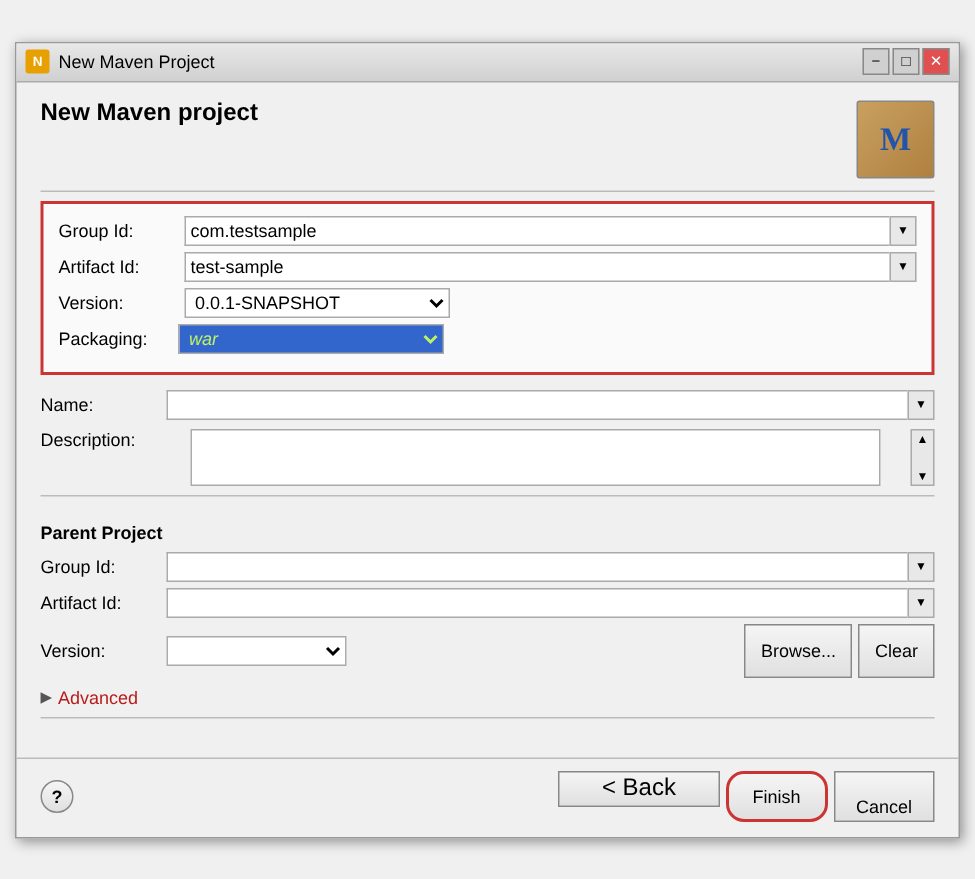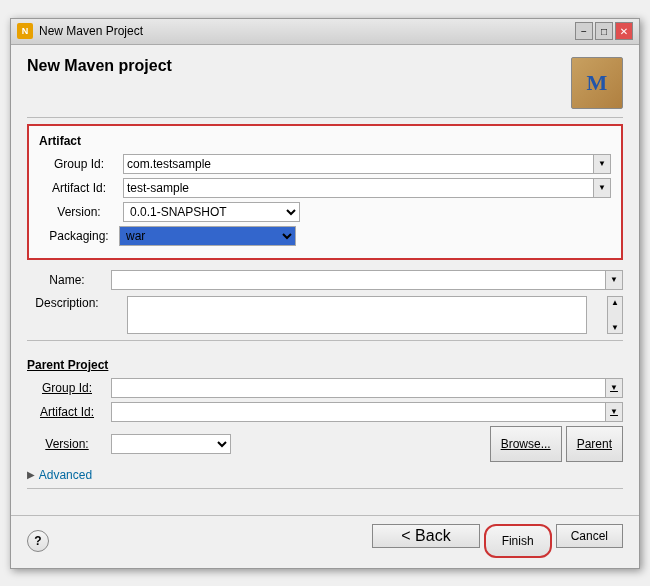--- a/index.html
+++ b/index.html
@@ -111,21 +111,21 @@
     .form-row {
       display: flex;
       align-items: center;
       margin-bottom: 4px;
       gap: 4px;
     }
     .form-label {
       width: 80px;
       font-size: 12px;
       color: #000;
-      text-align: center;
+      text-align: left;
       flex-shrink: 0;
     }
     .form-input {
       flex: 1;
       height: 20px;
       border: 1px solid #aaa;
       background: white;
       padding: 0 3px;
       font-size: 12px;
     }
@@ -191,21 +191,20 @@
       border: 1px solid #aaa;
       background: #e8e8e8;
       display: flex;
       flex-direction: column;
       align-items: center;
       justify-content: space-between;
       padding: 1px;
     }
     .parent-section {
       margin-top: 17px;
-      text-decoration: underline;
     }
     .version-browse-row {
       display: flex;
       align-items: center;
       gap: 4px;
     }
     .version-select-small {
       width: 120px;
       height: 20px;
       border: 1px solid #aaa;
@@ -270,21 +269,21 @@
       height: 34px;
       padding: 0 16px;
       border: 2px solid #cc3333;
       background: linear-gradient(to bottom, #f5f5f5, #e0e0e0);
       font-size: 12px;
       cursor: pointer;
       border-radius: 12px;
     }
     .btn-cancel {
       height: 24px;
-      padding: 4px 14px;
+      padding: 16px 14px;
       border: 1px solid #888;
       background: linear-gradient(to bottom, #f5f5f5, #e0e0e0);
       font-size: 12px;
       cursor: pointer;
     }
   </style>
 </head>
 <body>
 
 <div class="window">
@@ -306,21 +305,20 @@
     <div class="header-section">
       <div>
         <div class="header-title">New Maven project</div>
       </div>
       <div class="maven-logo">M</div>
     </div>
 
     <hr class="separator">
 
     <div class="artifact-section">
-      <div class="section-label">Artifact</div>
 
       <div class="form-row">
         <span class="form-label">Group Id:</span>
         <div class="input-with-dropdown">
           <input type="text" class="form-input" value="com.testsample" style="">
           <div class="dropdown-arrow-btn">▼</div>
         </div>
       </div>
 
       <div class="form-row">
@@ -333,21 +331,21 @@
 
       <div class="form-row">
         <span class="form-label">Version:</span>
         <select class="form-select-fixed">
           <option>0.0.1-SNAPSHOT</option>
         </select>
       </div>
 
       <div class="form-row packaging-row">
         <span class="form-label">Packaging:</span>
-        <select class="form-select-fixed" style="background:#3366cc; color:#000000;">
+        <select class="form-select-fixed" style="background:#3366cc; color:#bef264;font-style:italic;">
           <option selected="">war</option>
           <option>jar</option>
           <option>pom</option>
         </select>
       </div>
     </div>
 
     <div class="form-row normal-section">
       <span class="form-label">Name:</span>
       <div class="input-with-dropdown">
@@ -386,27 +384,27 @@
         </div>
       </div>
 
       <div class="version-browse-row">
         <span class="form-label">Version:</span>
         <select class="version-select-small">
           <option value=""></option>
         </select>
         <div style="flex:1;"></div>
         <button class="btn">Browse...</button>
-        <button class="btn">Parent</button>
+        <button class="btn">Clear</button>
       </div>
     </div>
 
     <div class="advanced-row">
       <span class="triangle-icon">▶</span>
-      <span style="cursor:pointer; color:#0369a1;">Advanced</span>
+      <span style="cursor:pointer; color:#b91c1c;">Advanced</span>
     </div>
 
     <hr class="separator">
   </div>
 
   <div class="bottom-bar">
     <button class="help-btn">?</button>
     <div class="bottom-buttons">
       <button class="btn-nav">&lt; Back</button>
       <button class="btn-finish">Finish</button>

